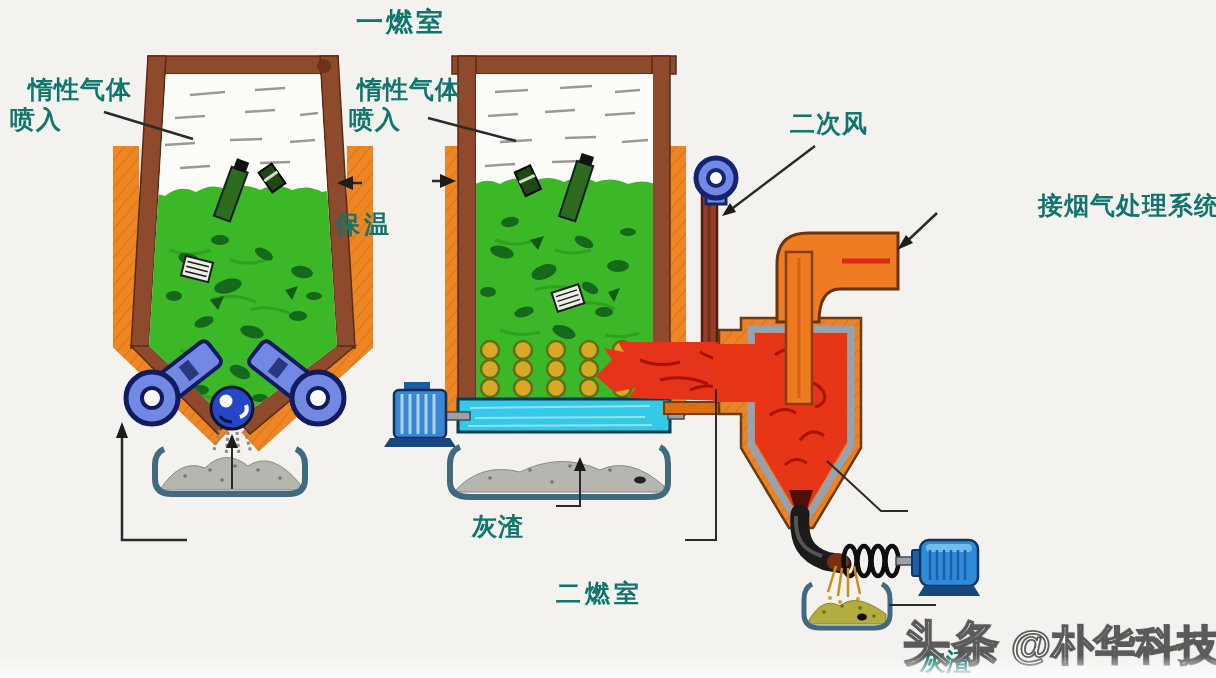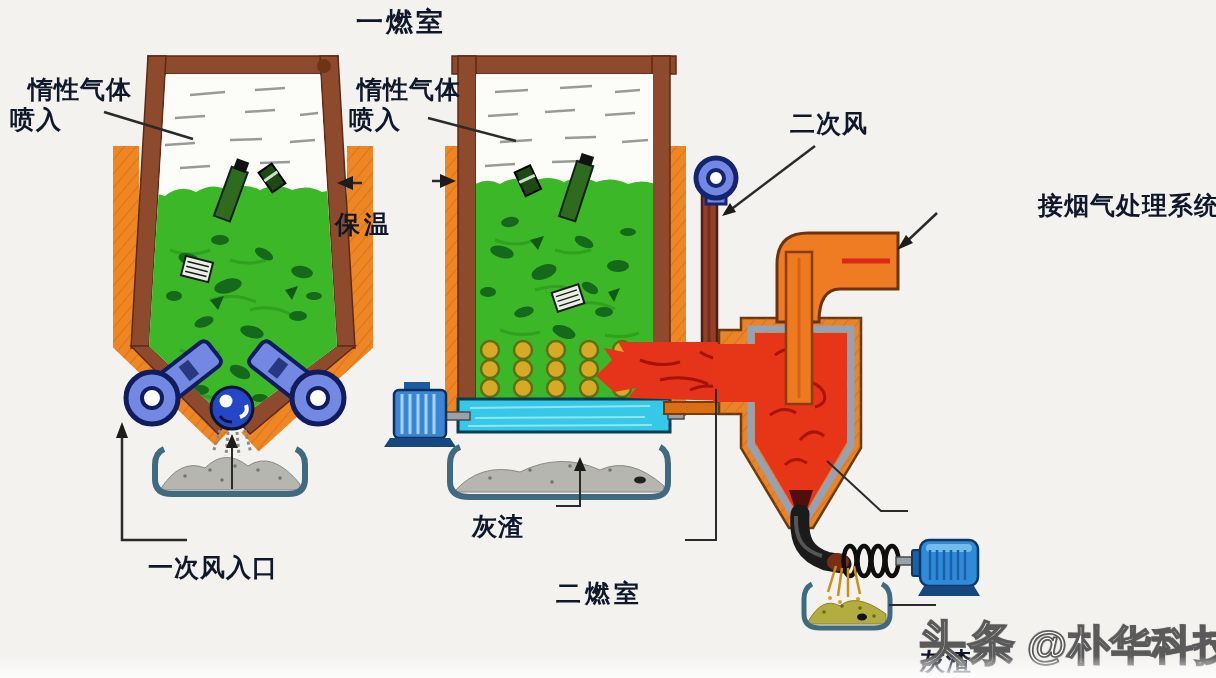--- a/index.html
+++ b/index.html
@@ -2,32 +2,32 @@
 <html><head>
 <meta charset="utf-8">
 <style>
   html,body{margin:0;padding:0;}
   body{background:#e8e8e8;font-family:"Liberation Sans","DejaVu Sans",sans-serif;}
   .stage{position:relative;width:1216px;height:678px;background:#f3f2ef;overflow:hidden;}
   .stage svg{position:absolute;left:0;top:0;}
   .lbl{
     position:absolute;
     font-family:"Liberation Sans","DejaVu Sans",sans-serif;
-    font-size:25px;line-height:1.1;font-weight:600;color:#0f172a;
+    font-size:25px;line-height:1.1;font-weight:600;color:#0f766e;
     letter-spacing:1px;white-space:nowrap;
   }
   .lbl-big{font-size:27px;letter-spacing:3px;}
   .lbl-sp{letter-spacing:4px;}
   .watermark{
     position:absolute;left:903px;top:612px;display:flex;align-items:baseline;gap:10px;
     color:#ffffff;font-weight:700;white-space:nowrap;
     -webkit-text-stroke:1.6px #5a5a5a;
     text-shadow:0 0 2px rgba(80,80,80,.55), 1px 1px 0 rgba(70,70,70,.45), -1px -1px 0 rgba(70,70,70,.45);
   }
-  .wm-brand{font-size:47px;font-weight:800;letter-spacing:2px;margin-left:16px;}
+  .wm-brand{font-size:47px;font-weight:800;letter-spacing:2px;}
   .wm-handle{font-size:41px;letter-spacing:1px;}
   .fade{position:absolute;left:0;right:0;bottom:0;height:22px;
     background:linear-gradient(rgba(243,242,239,0),#fdfdfd);}
 </style>
 </head>
 <body>
 
 <div class="stage">
 
 <svg width="1216" height="678" viewBox="0 0 1216 678">
@@ -417,21 +417,20 @@
 
 <div class="lbl" style="left:357px;top:76px">惰性气体</div>
 <div class="lbl" style="left:349px;top:106px">喷入</div>
 
 <div class="lbl lbl-sp" style="left:335px;top:211px">保温</div>
 
 <div class="lbl" style="left:790px;top:110px">二次风</div>
 <div class="lbl" style="left:1038px;top:192px">接烟气处理系统</div>
 <div class="lbl" style="left:472px;top:513px">灰渣</div>
 <div class="lbl lbl-sp" style="left:556px;top:580px">二燃室</div>
-<div class="lbl" style="left:148px;top:554px">一次风入口</div>
 <div class="lbl" style="left:920px;top:648px">灰渣</div>
 
 <div class="watermark">
   <span class="wm-brand">头条</span>
   <span class="wm-handle">@朴华科技环保</span>
 </div>
 
 <div class="fade"></div>
 </div>
 

